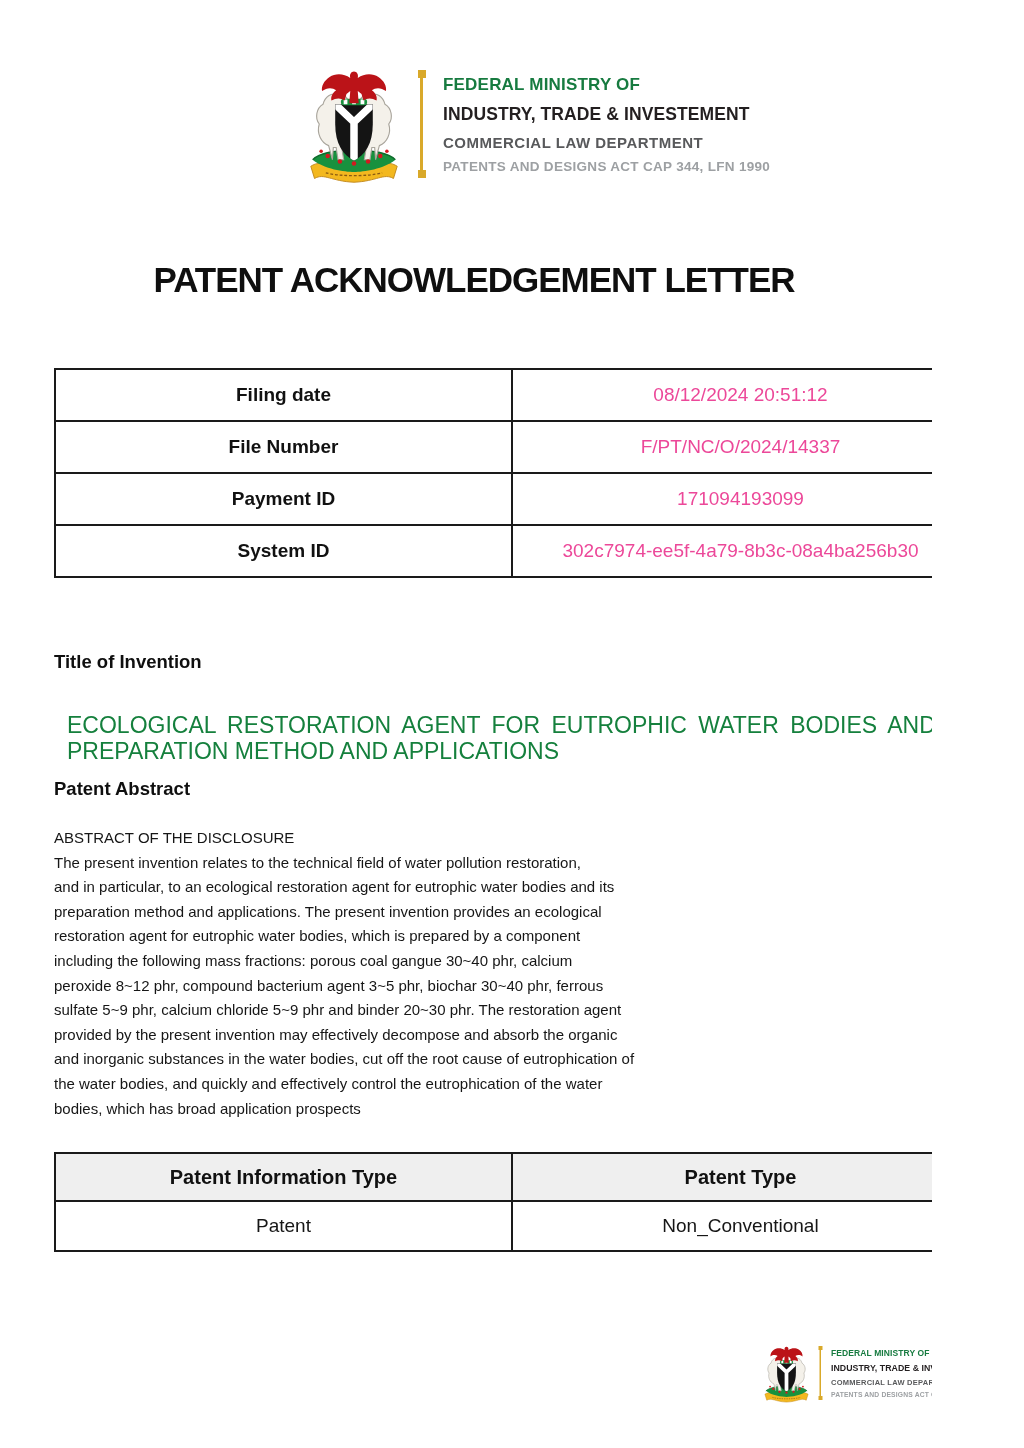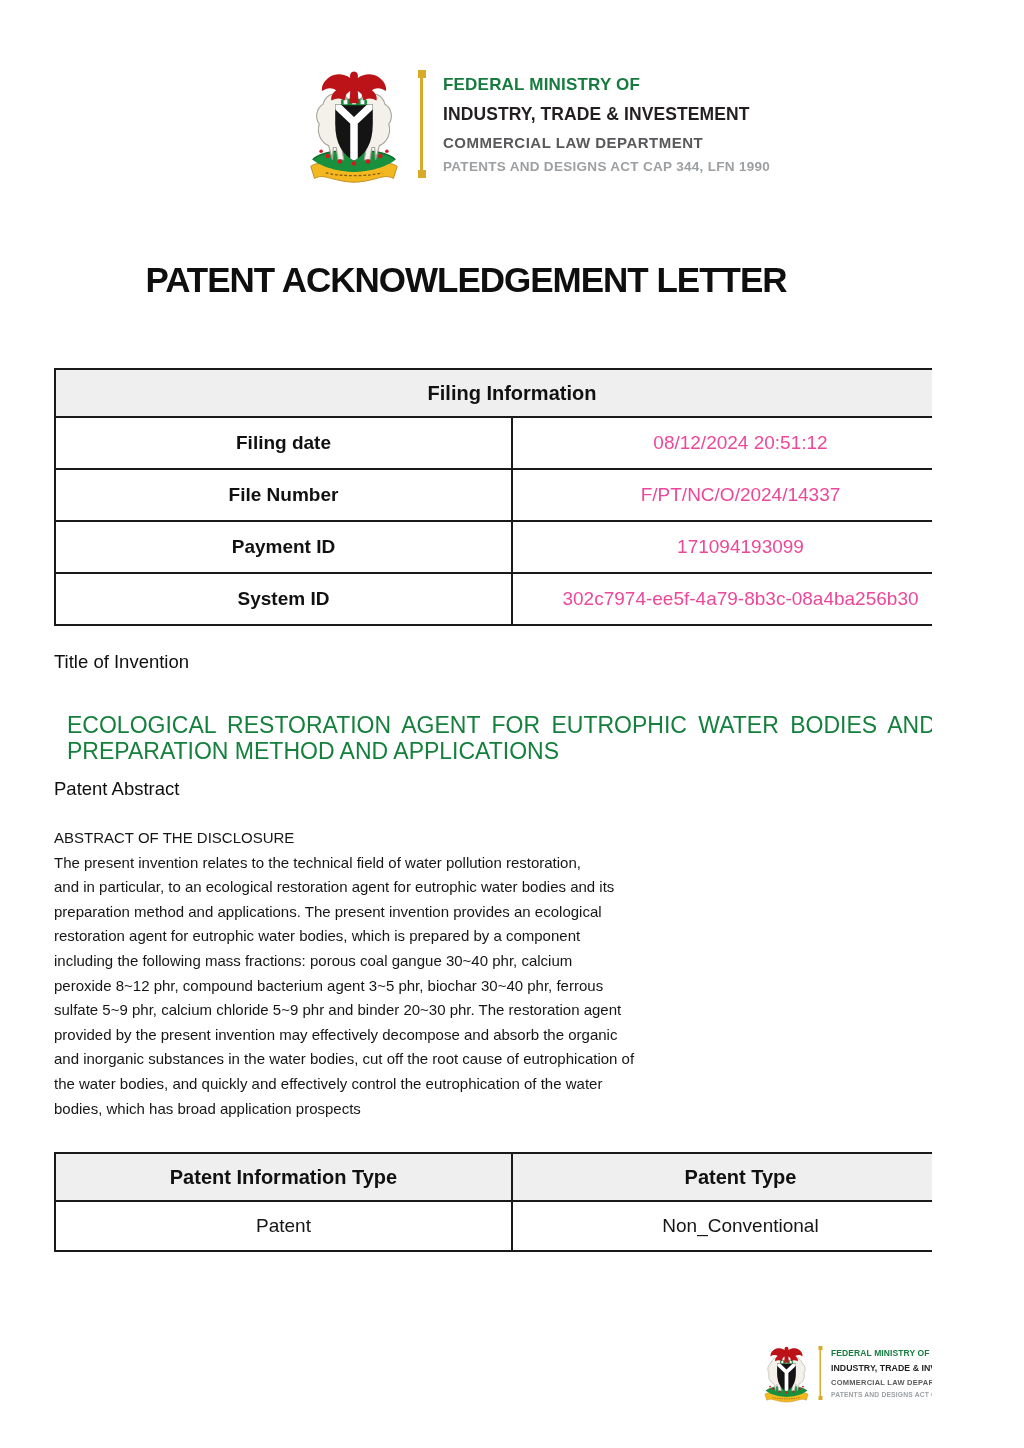--- a/index.html
+++ b/index.html
@@ -41,21 +41,21 @@
   .logo-divider::after { bottom: -5px; }
   .logo-text { display: flex; flex-direction: column; white-space: nowrap; }
   .lt1 { color: #177b40; font-size: 17px; font-weight: 700; letter-spacing: .2px; }
   .lt2 { color: #231f20; font-size: 17.5px; font-weight: 700; margin-top: 9px; letter-spacing: .1px; }
   .lt3 { color: #58595b; font-size: 15px; font-weight: 700; margin-top: 9px; letter-spacing: .5px; }
   .lt4 { color: #9da0a3; font-size: 13.5px; font-weight: 700; margin-top: 8px; letter-spacing: .3px; }
 
   
   .doc-title {
     position: absolute;
-    left: 0; top: 260px;
+    left: 8px; top: 260px;
     width: 100%;
     margin: 0;
     text-align: center;
     font-size: 35px;
     font-weight: 700;
     letter-spacing: -1px;
     color: #0f0f0f;
   }
 
   
@@ -86,21 +86,21 @@
   table.filing-table td.val { font-weight: 400; color: #ec4899; }
   table.type-table { top: 1152px; }
   table.type-table td { height: 50px; font-weight: 400; color: #161616; }
 
   
   .sec-heading {
     position: absolute;
     left: 54px;
     margin: 0;
     font-size: 18.5px;
-    font-weight: 400;
+    font-weight: 700;
     color: #0f0f0f;
   }
   .h-invention { top: 651px; }
   .h-abstract  { top: 778px; }
   .invention-title {
     position: absolute;
     left: 54px; top: 699px;
     width: 916px;
     margin: 13px;
     font-size: 23px;
@@ -174,23 +174,20 @@
       <div class="lt2">INDUSTRY, TRADE &amp; INVESTEMENT</div>
       <div class="lt3">COMMERCIAL LAW DEPARTMENT</div>
       <div class="lt4">PATENTS AND DESIGNS ACT CAP 344, LFN 1990</div>
     </div>
   </div>
 
   <h1 class="doc-title">PATENT ACKNOWLEDGEMENT LETTER</h1>
 
   <table class="info-table filing-table">
     <tbody>
-      <tr>
-        <th colspan="2">Filing Information</th>
-      </tr>
       <tr>
         <td class="lbl">Filing date</td>
         <td class="val">08/12/2024 20:51:12</td>
       </tr>
       <tr>
         <td class="lbl">File Number</td>
         <td class="val">F/PT/NC/O/2024/14337</td>
       </tr>
       <tr>
         <td class="lbl">Payment ID</td>

